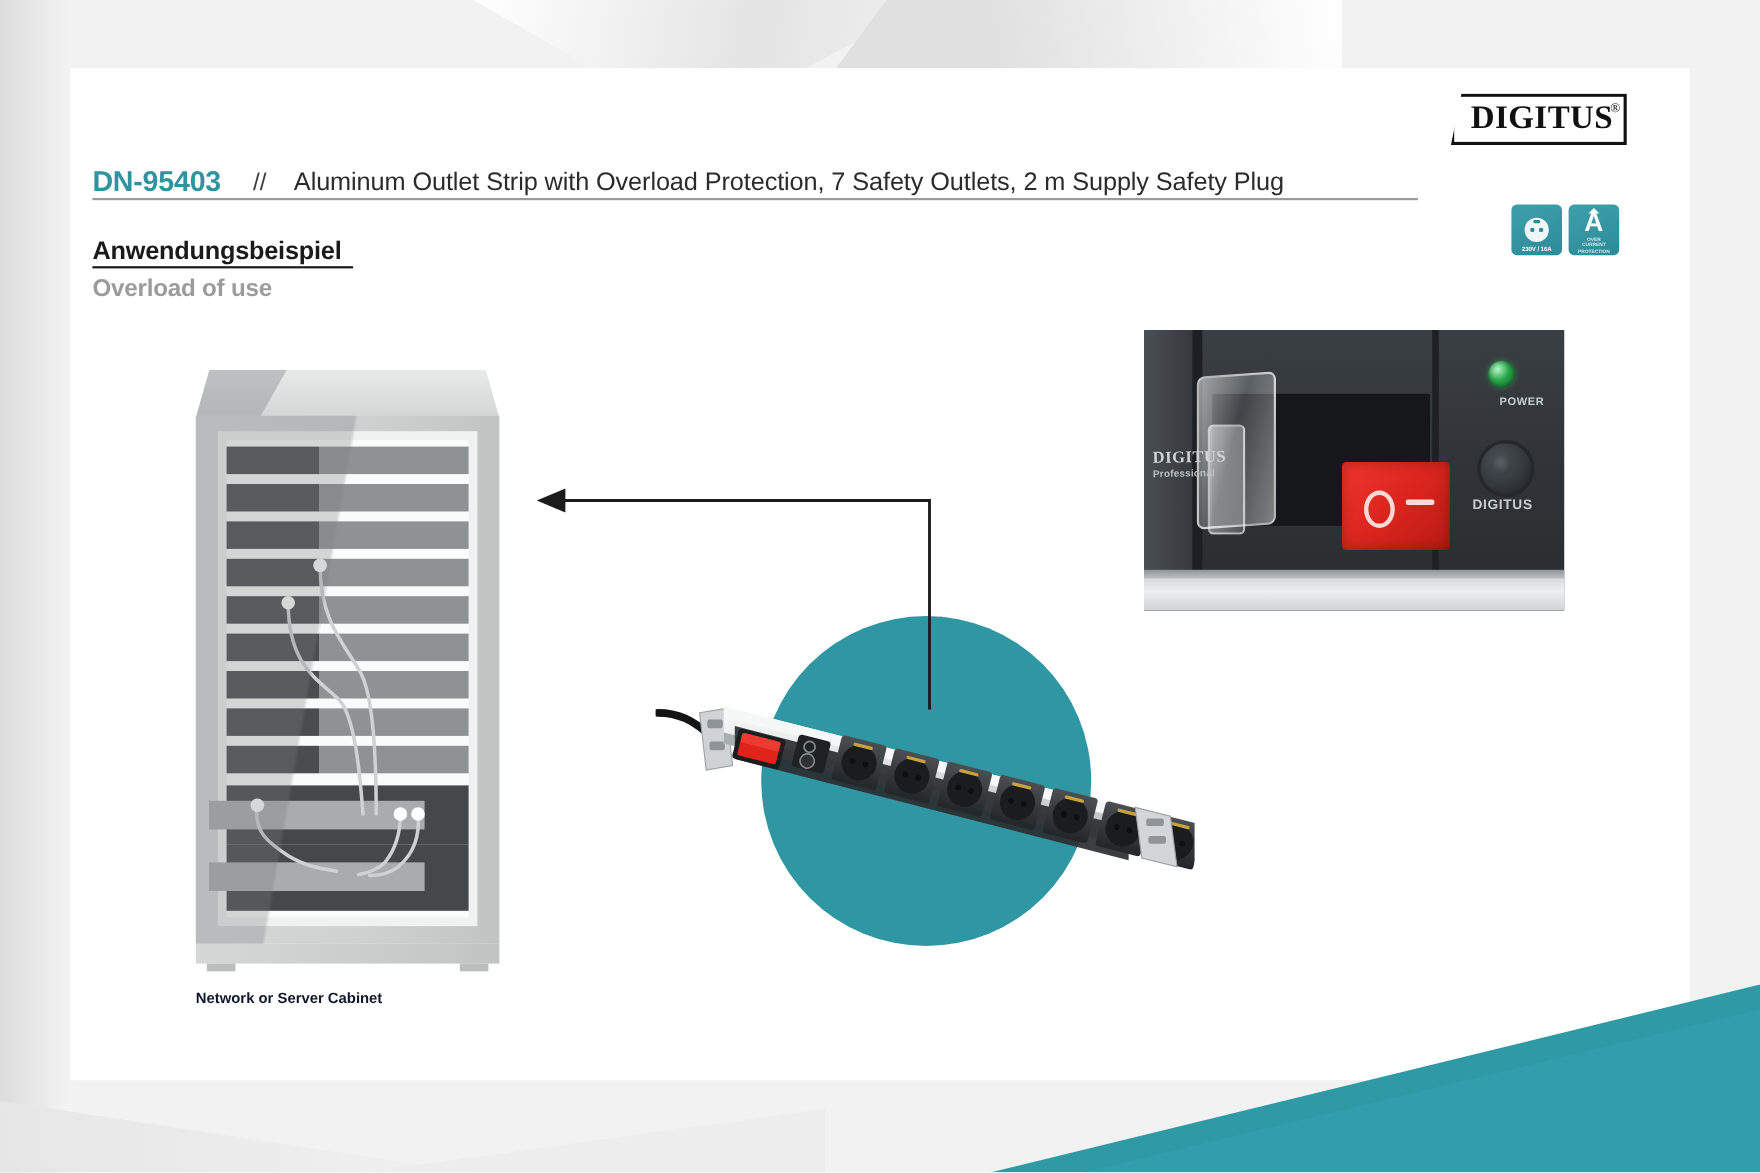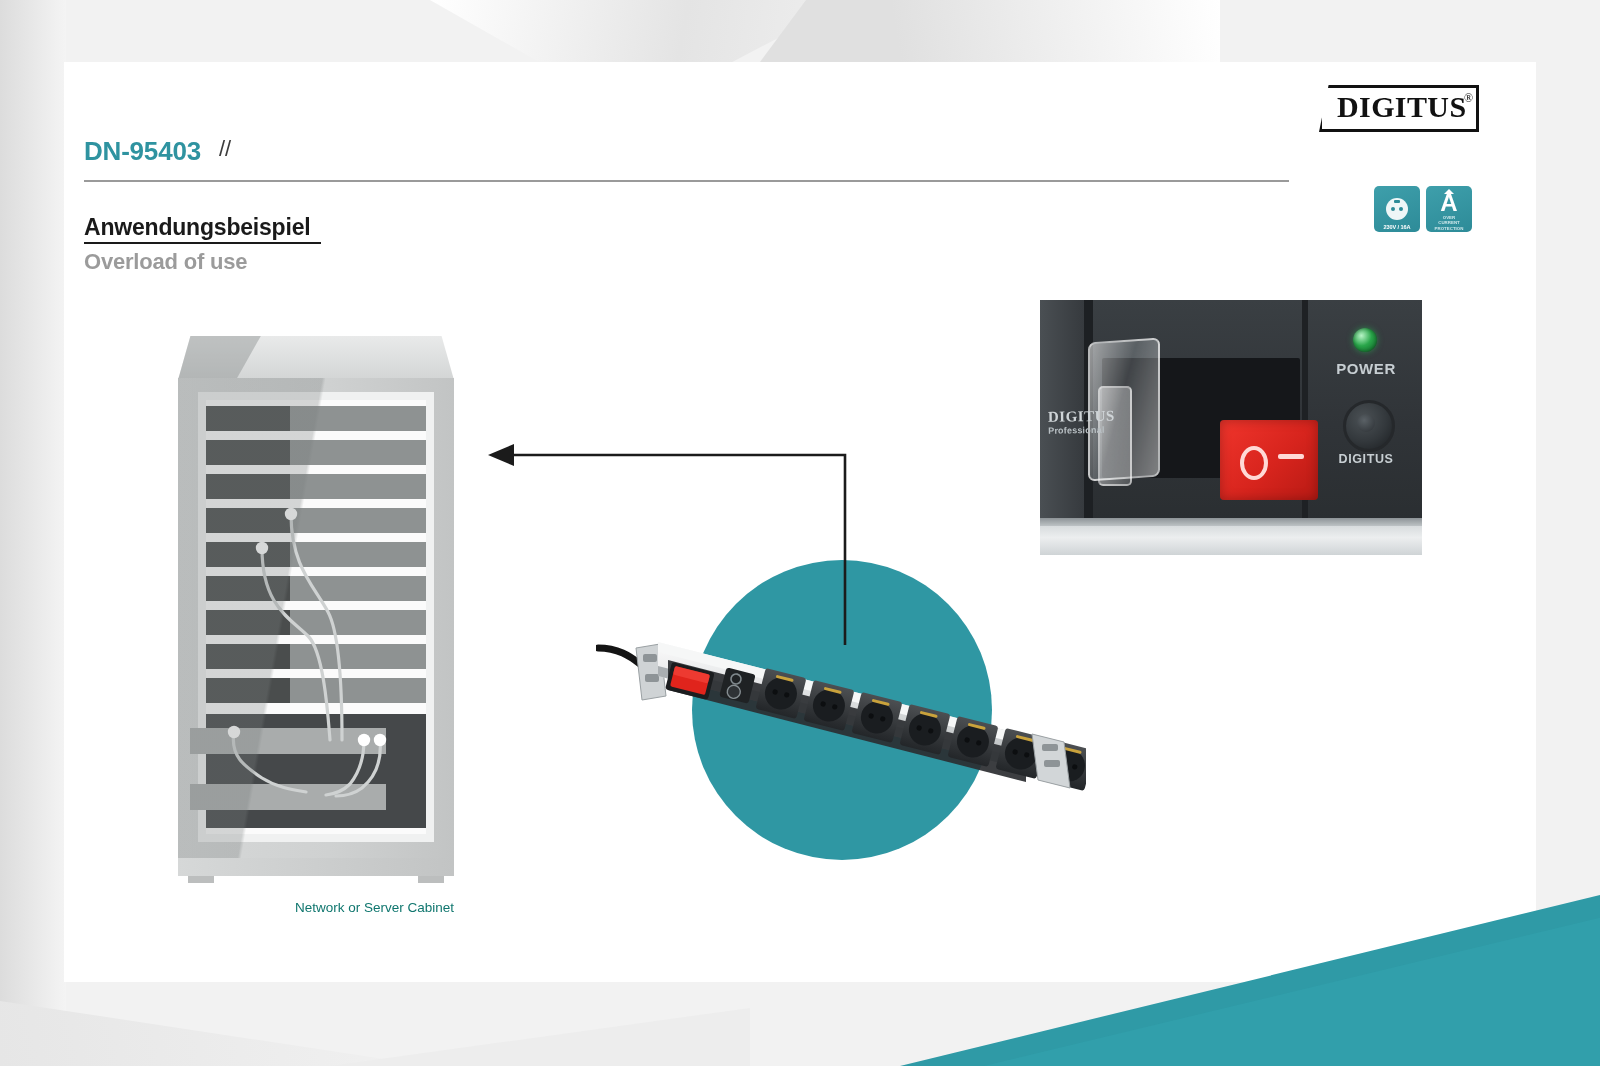--- a/index.html
+++ b/index.html
@@ -68,22 +68,22 @@
     position:absolute;left:18px;top:5px;
     font-family:"Liberation Serif", serif;font-weight:700;
     font-size:30px;letter-spacing:.4px;color:#111;
   }
   .logo-reg{
     position:absolute;right:6px;top:6px;font-size:12px;color:#111;
     font-family:"Liberation Serif", serif;
   }
 
   .title-row{
-    position:absolute;left:84px;top:136px;width:1205px;
-    display:flex;align-items:flex-start;gap:0;
+    position:absolute;left:84px;top:150px;width:1205px;
+    display:flex;align-items:center;gap:11px;
     white-space:nowrap;
   }
   .sku{
     font-size:26px;font-weight:700;color:#2f93a0;letter-spacing:-.2px;
   }
   .slashes{
     font-size:22px;color:#3c3c3c;margin-left:18px;margin-right:14px;
   }
   .title-text{
     font-size:23px;color:#2b2b2b;letter-spacing:-.1px;
@@ -183,22 +183,22 @@
     background:linear-gradient(100deg,rgba(120,125,125,.30) 0%,rgba(120,125,125,.30) 40%,rgba(255,255,255,0) 41%);
     pointer-events:none;
   }
   .cab-base{
     position:absolute;left:0;top:522px;width:276px;height:18px;
     background:linear-gradient(90deg,#d6d8d8,#c2c4c4);
   }
   .cab-foot{position:absolute;top:540px;width:26px;height:7px;background:#bcbebe;}
   .cab-cables{position:absolute;left:0;top:0;width:276px;height:546px;}
   .cab-caption{
-    position:absolute;left:178px;top:900px;width:276px;text-align:right;
-    font-size:13.5px;font-weight:400;color:#0f766e;
+    position:absolute;left:178px;top:900px;width:276px;text-align:left;
+    font-size:13.5px;font-weight:700;color:#0f172a;
   }
 
   
   .teal-circle{
     position:absolute;left:692px;top:560px;width:300px;height:300px;
     border-radius:50%;background:#2f97a3;
   }
   .pdu-wrap{position:absolute;left:596px;top:630px;width:490px;height:170px;}
 
   
@@ -256,22 +256,22 @@
   }
   .ph-brand-1{font-size:15px;font-weight:700;color:#cfd4d7;letter-spacing:.5px;
     font-family:"Liberation Serif",serif;}
   .ph-brand-2{font-size:9px;font-weight:700;color:#b9c0c4;letter-spacing:.2px;}
   .ph-led{
     position:absolute;left:313px;top:28px;width:24px;height:24px;border-radius:50%;
     background:radial-gradient(circle at 35% 32%,#b7f4c6 0%,#29a64a 45%,#0c5c23 100%);
     box-shadow:0 0 6px rgba(40,200,90,.5), inset 0 0 4px rgba(0,0,0,.4);
   }
   .ph-power{
-    position:absolute;left:288px;top:60px;width:76px;text-align:center;
-    font-size:15px;font-weight:700;color:#c7ced2;letter-spacing:.6px;
+    position:absolute;left:288px;top:60px;width:76px;text-align:right;
+    font-size:10px;font-weight:700;color:#c7ced2;letter-spacing:.6px;
   }
   .ph-knob{
     position:absolute;left:303px;top:100px;width:46px;height:46px;border-radius:50%;
     background:radial-gradient(circle at 38% 34%,#4b5155 0%,#33383c 55%,#1b1e21 100%);
     border:3px solid #25282b;
   }
   .ph-knob:after{
     content:"";position:absolute;left:11px;top:11px;width:18px;height:18px;border-radius:50%;
     background:radial-gradient(circle at 40% 35%,#5a6166,#2b2f33);
   }
@@ -306,20 +306,21 @@
 
 <div class="logo">
   <div class="logo-box"></div>
   <div class="logo-text">DIGITUS</div>
   <div class="logo-reg">®</div>
 </div>
 
 <div class="title-row">
   <span class="sku">DN-95403</span>
   <span class="slashes">//</span>
+  <span class="title-text">Aluminum Outlet Strip with Overload Protection, 7 Safety Outlets, 2 m Supply Safety Plug</span>
 </div>
 <div class="title-rule"></div>
 
 <div class="head-de">Anwendungsbeispiel</div>
 <div class="head-de-rule"></div>
 <div class="head-en">Overload of use</div>
 
 <div class="badges">
 
   <div class="badge">

